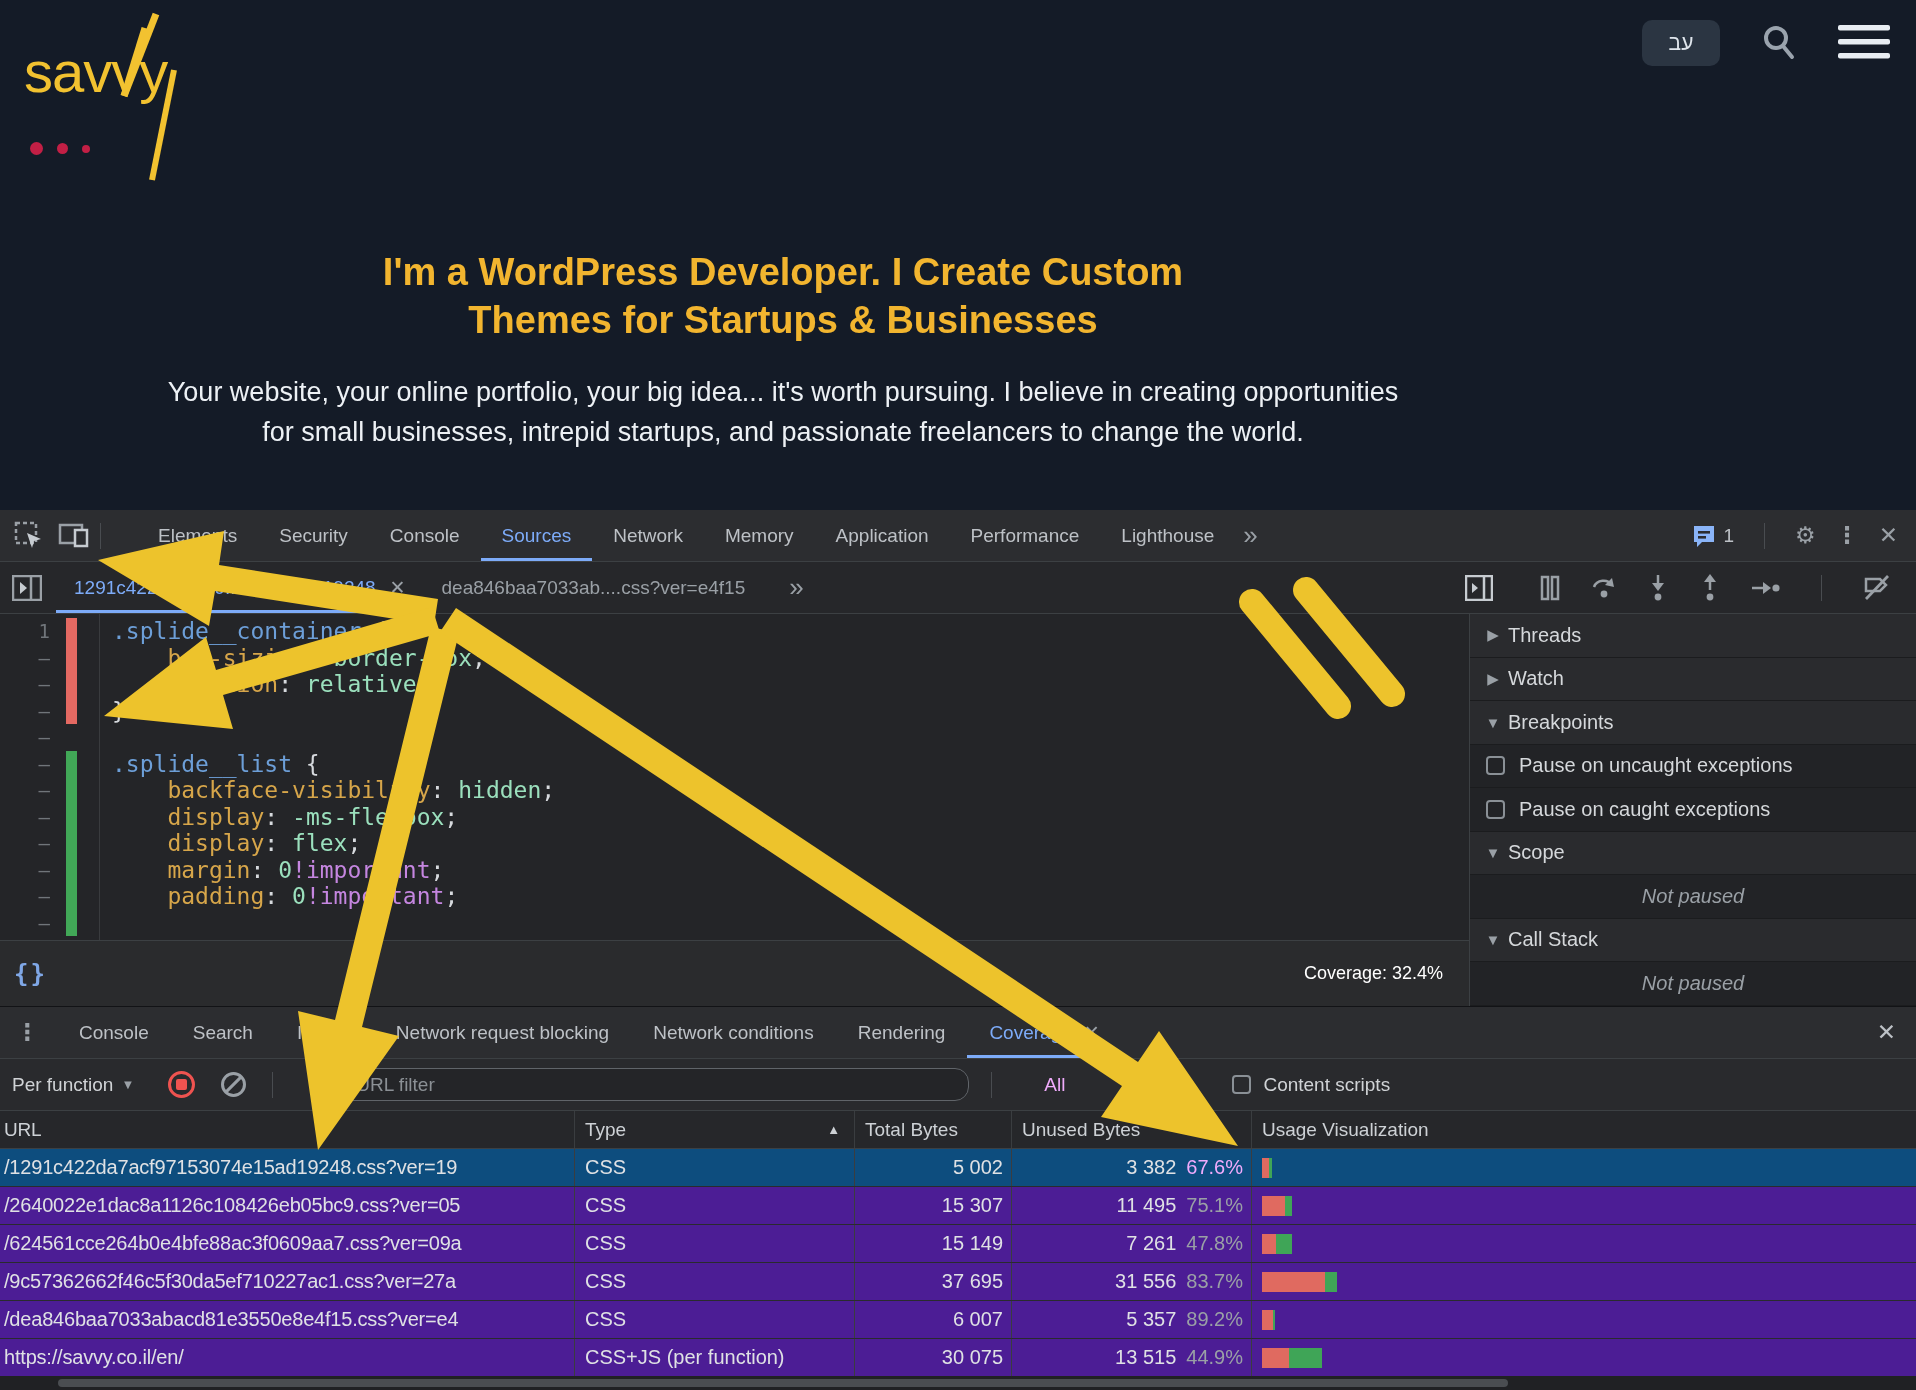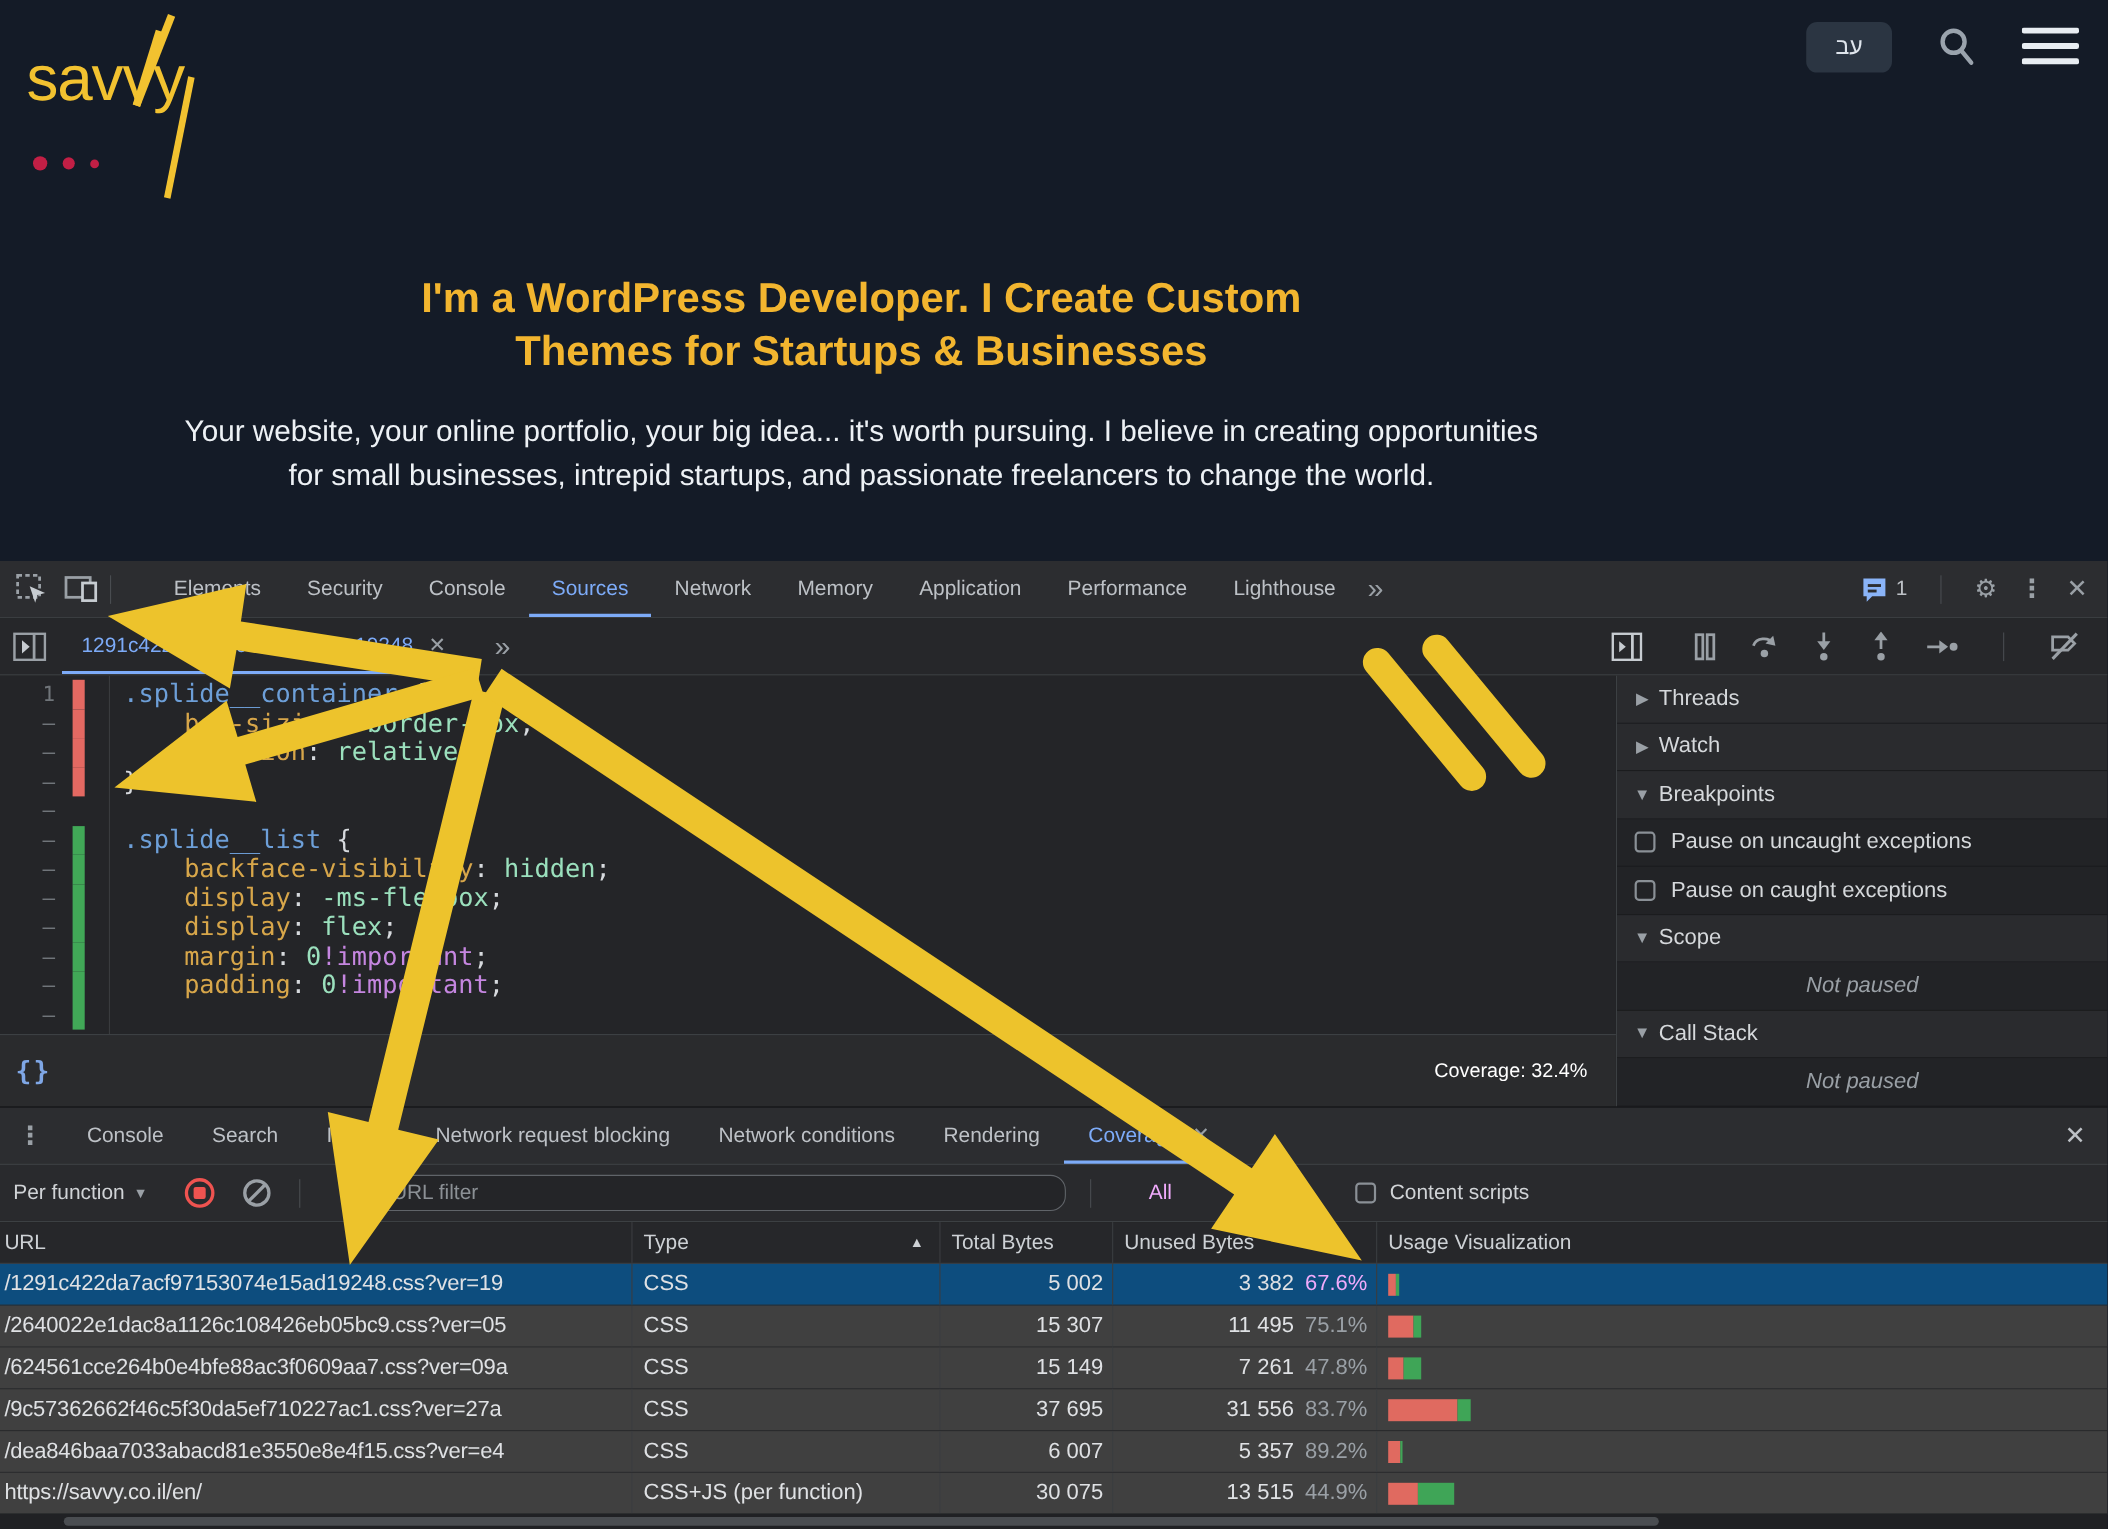--- a/index.html
+++ b/index.html
@@ -108,21 +108,21 @@
   .all-select { margin-left:42px; color:#f0abfc; }
   .cb-label { display:flex; align-items:center; gap:12px; margin-left:36px; color:#d0d3d6; }
   .cb-box { width:19px; height:19px; border:2px solid #8a9096; border-radius:4px; }
 
   .cov-table { width:1916px; }
   .tr { display:grid; grid-template-columns:575px 280px 157px 240px 1fr; }
   .th { height:38px; background:#26272a; border-bottom:1px solid #3c4043; color:#cdd1d5; }
   .cell { display:flex; align-items:center; border-right:1px solid #3a3d40; overflow:hidden; white-space:nowrap; height:100%; padding:0 8px 0 10px; }
   .cell.last { border-right:none; }
   .cell.num { justify-content:flex-end; }
-  .row { height:38px; background:#404040; border-bottom:1px solid #2a2b2d; color:#dfe1e4; font-size:20px; }
+  .row { height:38px; background:#4c1d95; border-bottom:1px solid #2a2b2d; color:#dfe1e4; font-size:20px; }
   .row.selected { background:#0d4d7e; }
   .url-cell { padding-left:4px; letter-spacing:-0.2px; }
   .pct { color:#9aa0a6; margin-left:10px; }
   .row.selected .pct { color:#f0abfc; }
   .sort-tri { margin-left:auto; font-size:13px; color:#cdd1d5; padding-right:6px; }
   .bar { height:20px; display:flex; }
   .bar i { display:block; height:100%; }
   .bar .r { background:#e06a60; } .bar .g { background:#3fa557; }
   .drw-bottom { position:absolute; left:0; bottom:0; width:1916px; height:14px; background:#202124; }
   .drw-bottom .thumb { position:absolute; left:58px; top:3px; width:1450px; height:8px; background:#4a4d51; border-radius:4px; }
@@ -233,20 +233,23 @@
           <rect x="1" y="1" width="28" height="24" fill="none" stroke="#9aa0a6" stroke-width="2.5"></rect>
           <path d="M8 7 L15 13 L8 19 Z" fill="#c7ccd1"></path>
           <line x1="19" y1="2" x2="19" y2="24" stroke="#9aa0a6" stroke-width="2.5"></line>
         </svg>
       </span>
       <div id="fileTabs" style="display:flex;height:100%;">
           <div class="file-tab active">
             <div style="display: inline;">1291c422da7acf9....css?ver=19248</div>
             <div class="x" style="display: inline;">✕</div>
           </div>
+          <div class="file-tab">
+            <div style="display: inline;">dea846baa7033ab....css?ver=e4f15</div>
+          </div>
         </div>
       <span class="ft-chev">»</span>
 
       <div class="debug-controls">
         <span style="margin-right:16px;">
           <svg class="ic" width="28" height="26" viewBox="0 0 28 26">
             <rect x="1" y="1" width="26" height="24" fill="none" stroke="#c7ccd1" stroke-width="2.5"></rect>
             <line x1="19" y1="2" x2="19" y2="24" stroke="#c7ccd1" stroke-width="2.5"></line>
             <path d="M7 8 L13 13 L7 18 Z" fill="#c7ccd1"></path>
           </svg>

